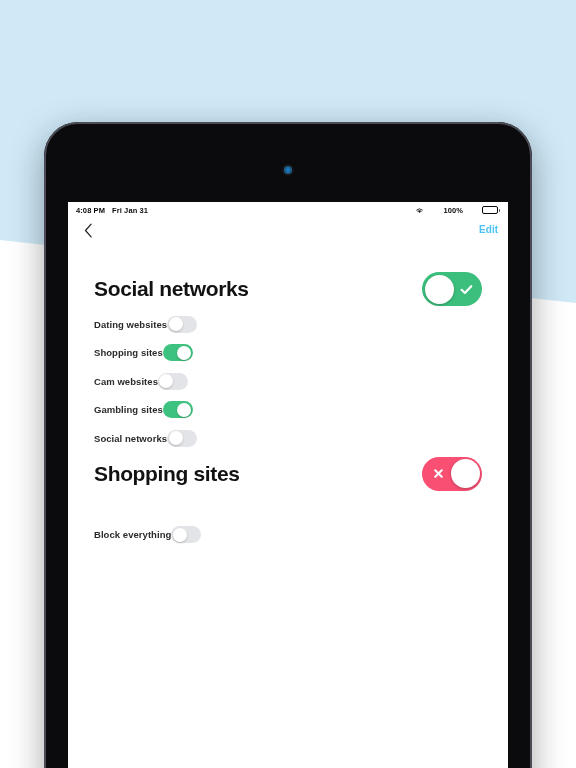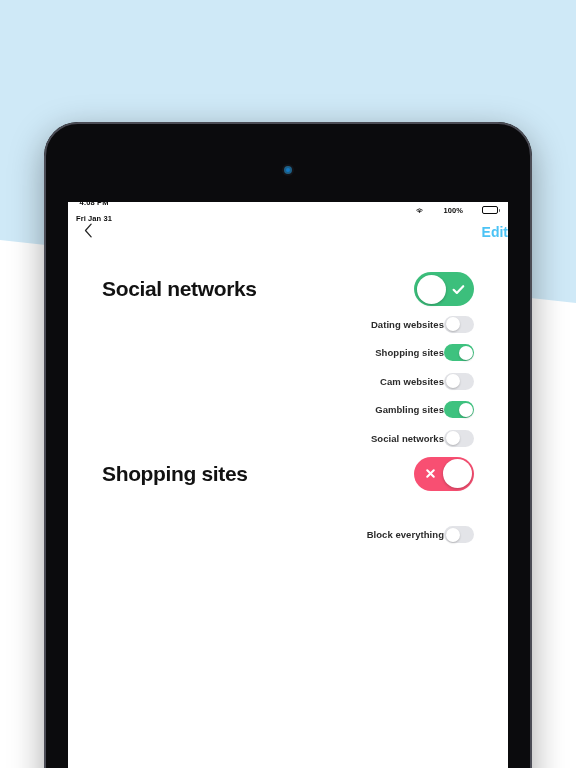--- a/index.html
+++ b/index.html
@@ -82,21 +82,21 @@
   #status-bar {
     height: 16px;
     display: flex;
     align-items: center;
     padding: 0 8px;
     font-size: 7.5px;
     font-weight: bold;
     color: #0a0a0a;
     letter-spacing: 0.1px;
   }
-  .sb-left { display: flex; align-items: center; gap: 7px; flex-direction: column; }
+  .sb-left { display: flex; gap: 7px; }
   .sb-right { margin-left: auto; display: flex; align-items: center; gap: 19px; }
   .wifi-icon { display: inline-block; width: 9px; height: 7px; }
   .battery {
     display: inline-flex; align-items: center;
   }
   .battery-body {
     width: 16px; height: 7.5px;
     border: 1px solid #0a0a0a;
     border-radius: 2px;
     padding: 0.5px;
@@ -120,58 +120,58 @@
   }
   #back-button {
     position: absolute;
     left: 8px; top: 2px;
     width: 24px; height: 24px;
     display: flex; align-items: center; justify-content: center;
     cursor: pointer;
   }
   #edit-button {
     position: absolute;
-    right: 0; top: 6px;
-    font-size: 14px;
+    right: 10px; top: 6px;
+    font-size: 10px;
     font-weight: bold;
     color: #4cc3f5;
     cursor: pointer;
   }
 
   
   #page-title {
     text-align: center;
     font-size: 17.5px;
     font-weight: normal;
     color: #141414;
     line-height: 1.32;
     margin-top: 2px;
     letter-spacing: -0.1px;
   }
 
   
-  #list { padding: 0 34px; margin-top: 20px; }
+  #list { padding: 0 26px; margin-top: 20px; }
 
   .row-major {
     display: flex;
     align-items: center;
     justify-content: space-between;
     height: 42px;
   }
   .row-major .row-label {
     font-size: 21px;
     font-weight: bold;
     color: #121212;
     letter-spacing: -0.35px;
   }
 
   .row-minor {
     display: flex;
     align-items: center;
-    justify-content: flex-end;
+    justify-content: flex-start;
     height: 28.5px;
   }
   .row-minor .row-label {
     font-size: 9.5px;
     font-weight: bold;
     color: #2b2b2b;
     letter-spacing: 0.05px;
   }
 
   .spacer-gap { height: 26px; }

